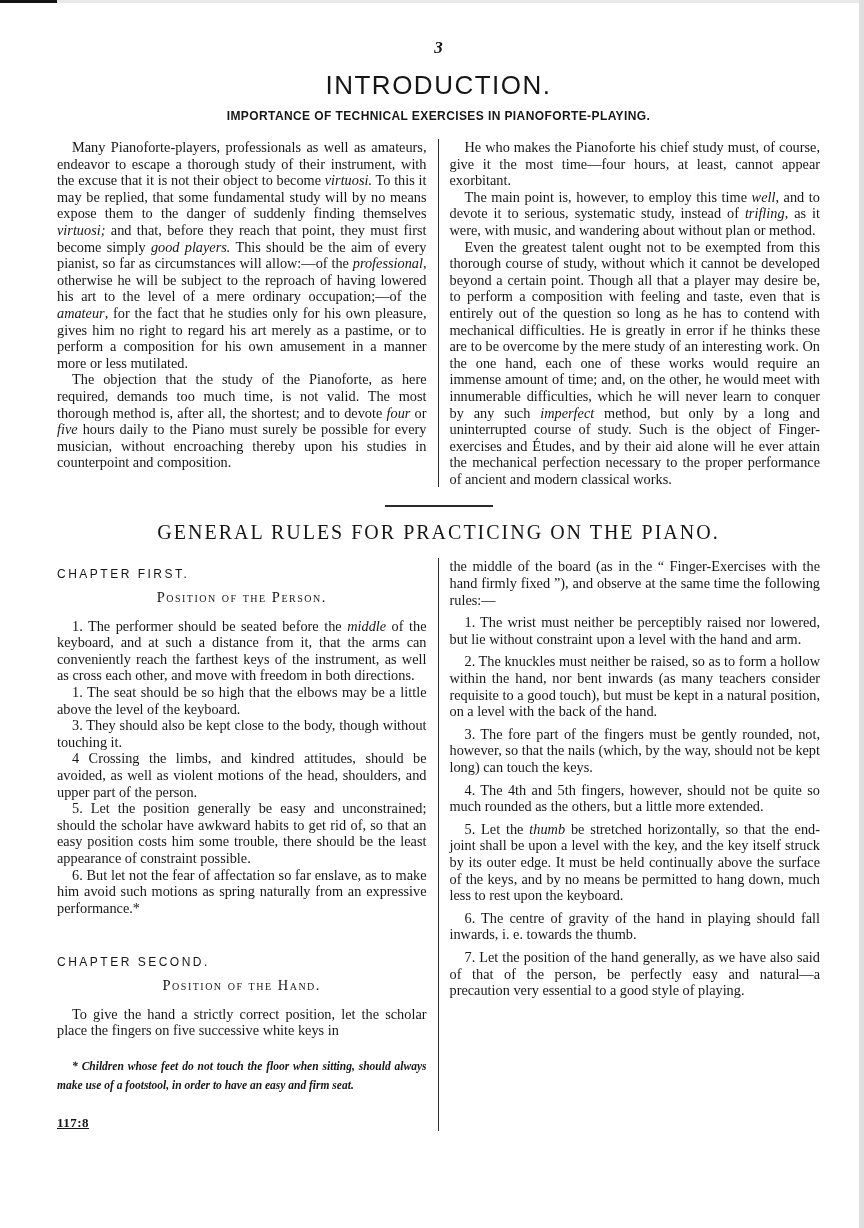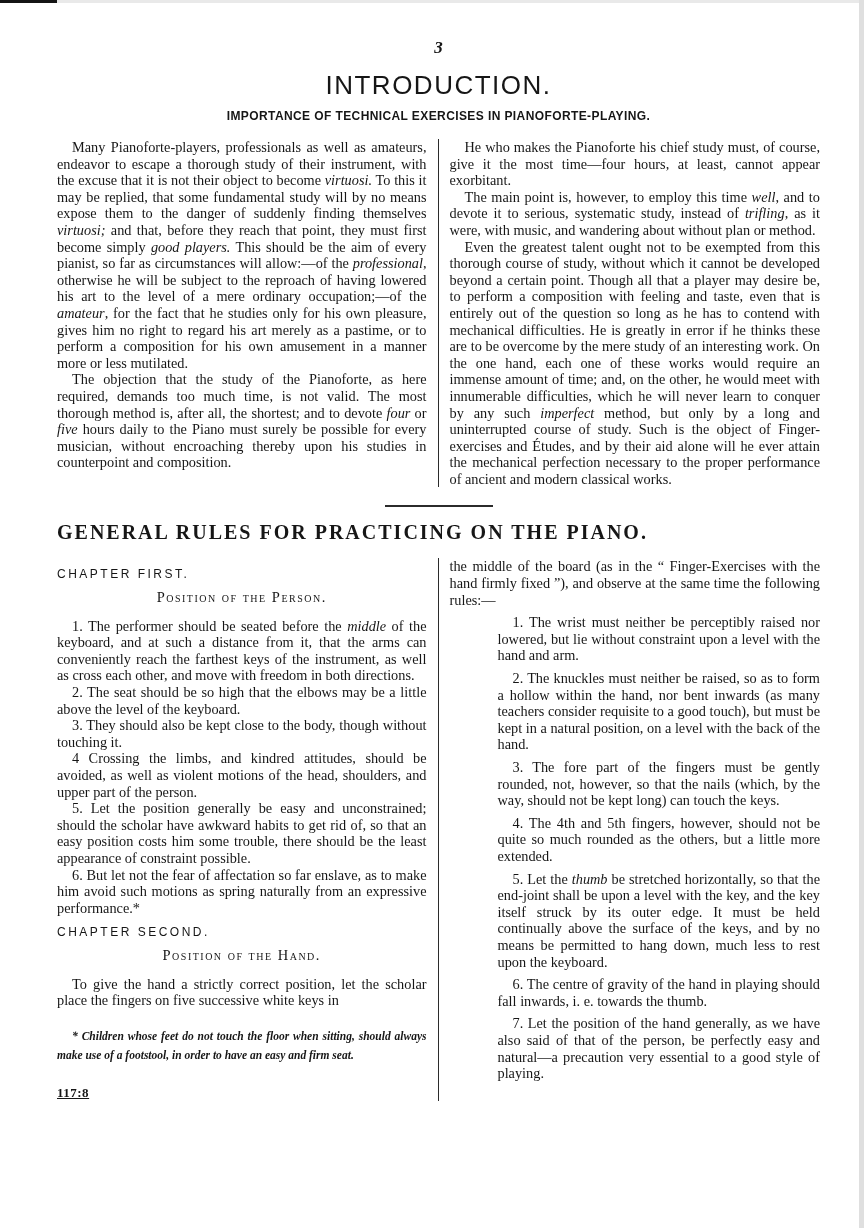--- a/index.html
+++ b/index.html
@@ -24,35 +24,35 @@
     font-family:"Liberation Sans", sans-serif;
     font-size:12px;font-weight:bold;letter-spacing:0.4px;
   }
   .two-col{display:flex;}
   .col{width:50%;box-sizing:border-box;text-align:justify;
        font-size:14.3px;line-height:16.6px;}
   .col-l{padding-right:11px;border-right:1.6px solid #2b2b2b;}
   .col-r{padding-left:11px;}
   .col p{margin:0;text-indent:15px;}
   .col p.no-indent{text-indent:0;}
-  .col p.gap{margin-top:6px;margin-left:48px;}
+  .col p.gap{margin-top:6px;}
   .s-i{font-style:italic;}
   .s-b{font-weight:normal;}
   .s-bi{font-weight:bold;font-style:italic;}
   .section-divider{width:108px;height:2px;background:#2b2b2b;margin:18px auto 14px;}
   .rules-title{
-    margin:8px 0 14px;
-    font-size:20px;font-weight:bold;letter-spacing:2px;
+    text-align:center;margin:8px 0 14px;
+    font-size:20px;font-weight:normal;letter-spacing:2px;
   }
   .chapter{
     margin:8px 0 6px;
     font-family:"Liberation Sans", sans-serif;
     font-size:12px;font-weight:500;letter-spacing:2.5px;
   }
-  .chapter-2{margin-top:8px;}
+  .chapter-2{margin-top:38px;}
   .chapter-sub{
     text-align:center;margin:0 0 12px;
     font-variant:small-caps;font-size:14.5px;font-weight:normal;letter-spacing:1.5px;
   }
   .footnote{
     margin-top:18px !important;
     font-size:11.5px;line-height:19px;
   }
   .plate{font-size:13px;font-weight:bold;margin-top:20px;letter-spacing:0.5px;text-decoration:underline;}
 </style>
@@ -82,21 +82,21 @@
   </div>
 
   <div class="section-divider"></div>
   <h2 class="rules-title">GENERAL RULES FOR PRACTICING ON THE PIANO.</h2>
 
   <div class="two-col">
     <div class="col col-l">
       <h3 class="chapter">CHAPTER FIRST.</h3>
       <h4 class="chapter-sub">Position of the Person.</h4>
       <p><span class="s-n">1. The performer should be seated before the </span><span class="s-i">middle</span><span class="s-n"> of the keyboard, and at such a distance from it, that the arms can conveniently reach the farthest keys of the instrument, as well as cross each other, and move with freedom in both directions.</span></p>
-      <p><span class="s-n">2. The seat should be so high that the elbows may be a little above the level of the keyboard.</span></p>
+      <p><span class="s-n">1. The seat should be so high that the elbows may be a little above the level of the keyboard.</span></p>
       <p><span class="s-n">3. They should also be kept close to the body, though without touching it.</span></p>
       <p><span class="s-n">4 Crossing the limbs, and kindred attitudes, should be avoided, as well as violent motions of the head, shoulders, and upper part of the person.</span></p>
       <p><span class="s-n">5. Let the position generally be easy and unconstrained; should the scholar have awkward habits to get rid of, so that an easy position costs him some trouble, there should be the least appearance of constraint possible.</span></p>
       <p><span class="s-n">6. But let not the fear of affectation so far enslave, as to make him avoid such motions as spring naturally from an expressive performance.*</span></p>
       <h3 class="chapter chapter-2">CHAPTER SECOND.</h3>
       <h4 class="chapter-sub">Position of the Hand.</h4>
       <p><span class="s-n">To give the hand a strictly correct position, let the scholar place the fingers on five successive white keys in</span></p>
       <p class="footnote"><span class="s-bi">* Children whose feet do not touch the floor when sitting, should always make use of a footstool, in order to have an easy and firm seat.</span></p>
       <div class="plate">117:8</div>
     </div>

